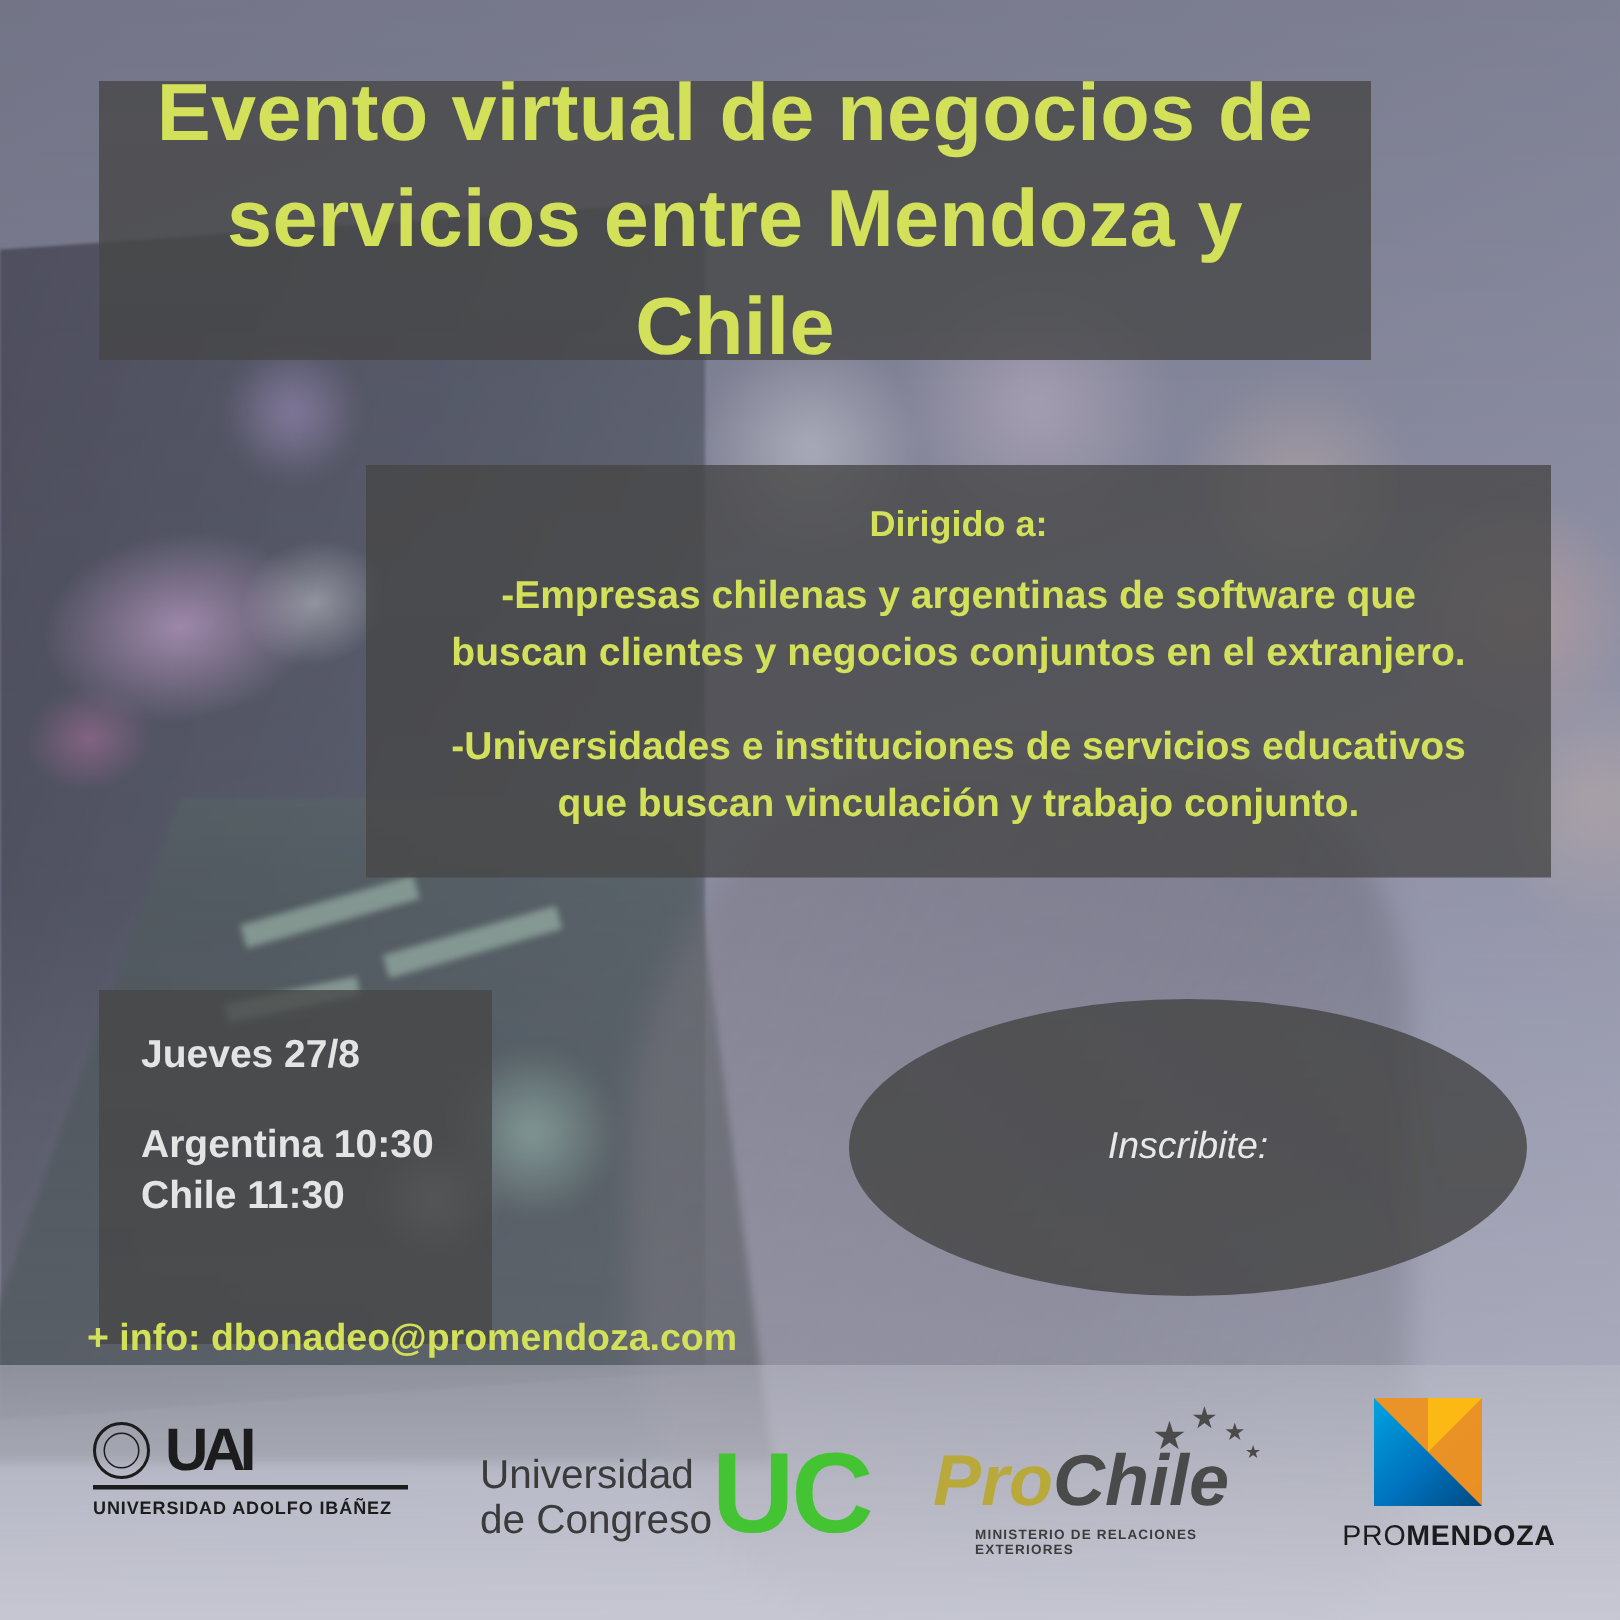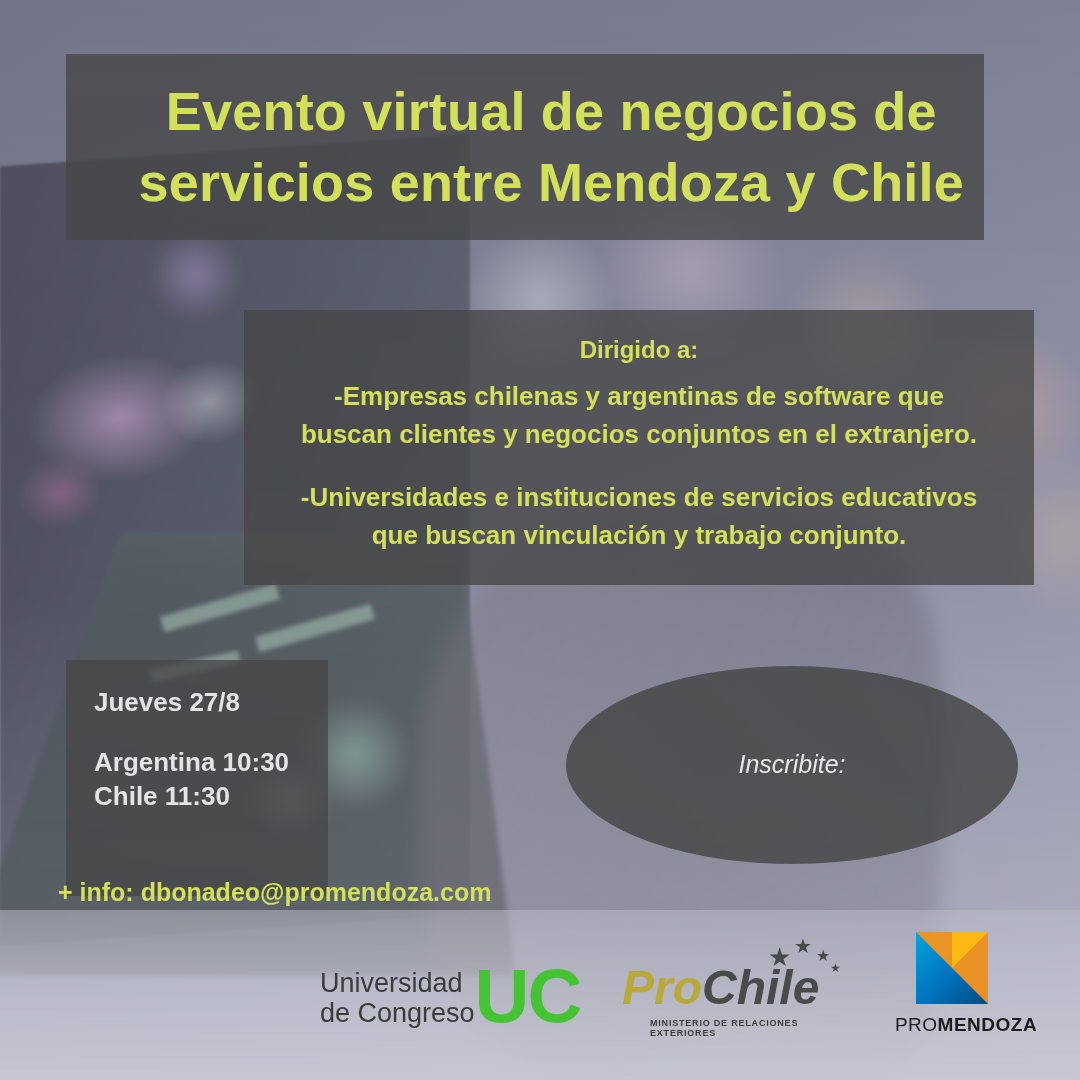--- a/index.html
+++ b/index.html
@@ -86,21 +86,21 @@
     background: linear-gradient(180deg, rgba(185,186,198,.55), rgba(200,201,212,.92));
   }
 
   
   .panel {
     position: absolute;
     background: rgba(70,70,70,.78);
   }
   #title-panel {
     left: 66px; top: 54px;
-    width: 918px; height: 186px;
+    width: 848px; height: 186px;
     display: flex;
     align-items: center;
     justify-content: flex-end;
     text-align: center;
   }
   #title-text {
     color: #d2e05a;
     font-size: 54px;
     font-weight: bold;
     line-height: 1.32;
@@ -295,20 +295,27 @@
   </div>
 
   <div id="register-ellipse">
     <div class="reg-line">Inscribite:</div>
   </div>
 
   <div id="info-line">+ info: dbonadeo@promendoza.com</div>
 
   <div id="logos">
 
+    <div class="logo" id="logo-uai">
+      <div class="uai-top">
+        <div class="uai-seal"></div>
+        <div class="uai-mark">UAI</div>
+      </div>
+      <div class="uai-name">UNIVERSIDAD ADOLFO IBÁÑEZ</div>
+    </div>
 
     <div class="logo" id="logo-uc">
       <div class="uc-words">
         <div>Universidad</div>
         <div>de Congreso</div>
       </div>
       <div class="uc-letters">UC</div>
     </div>
 
     <div class="logo" id="logo-prochile">

